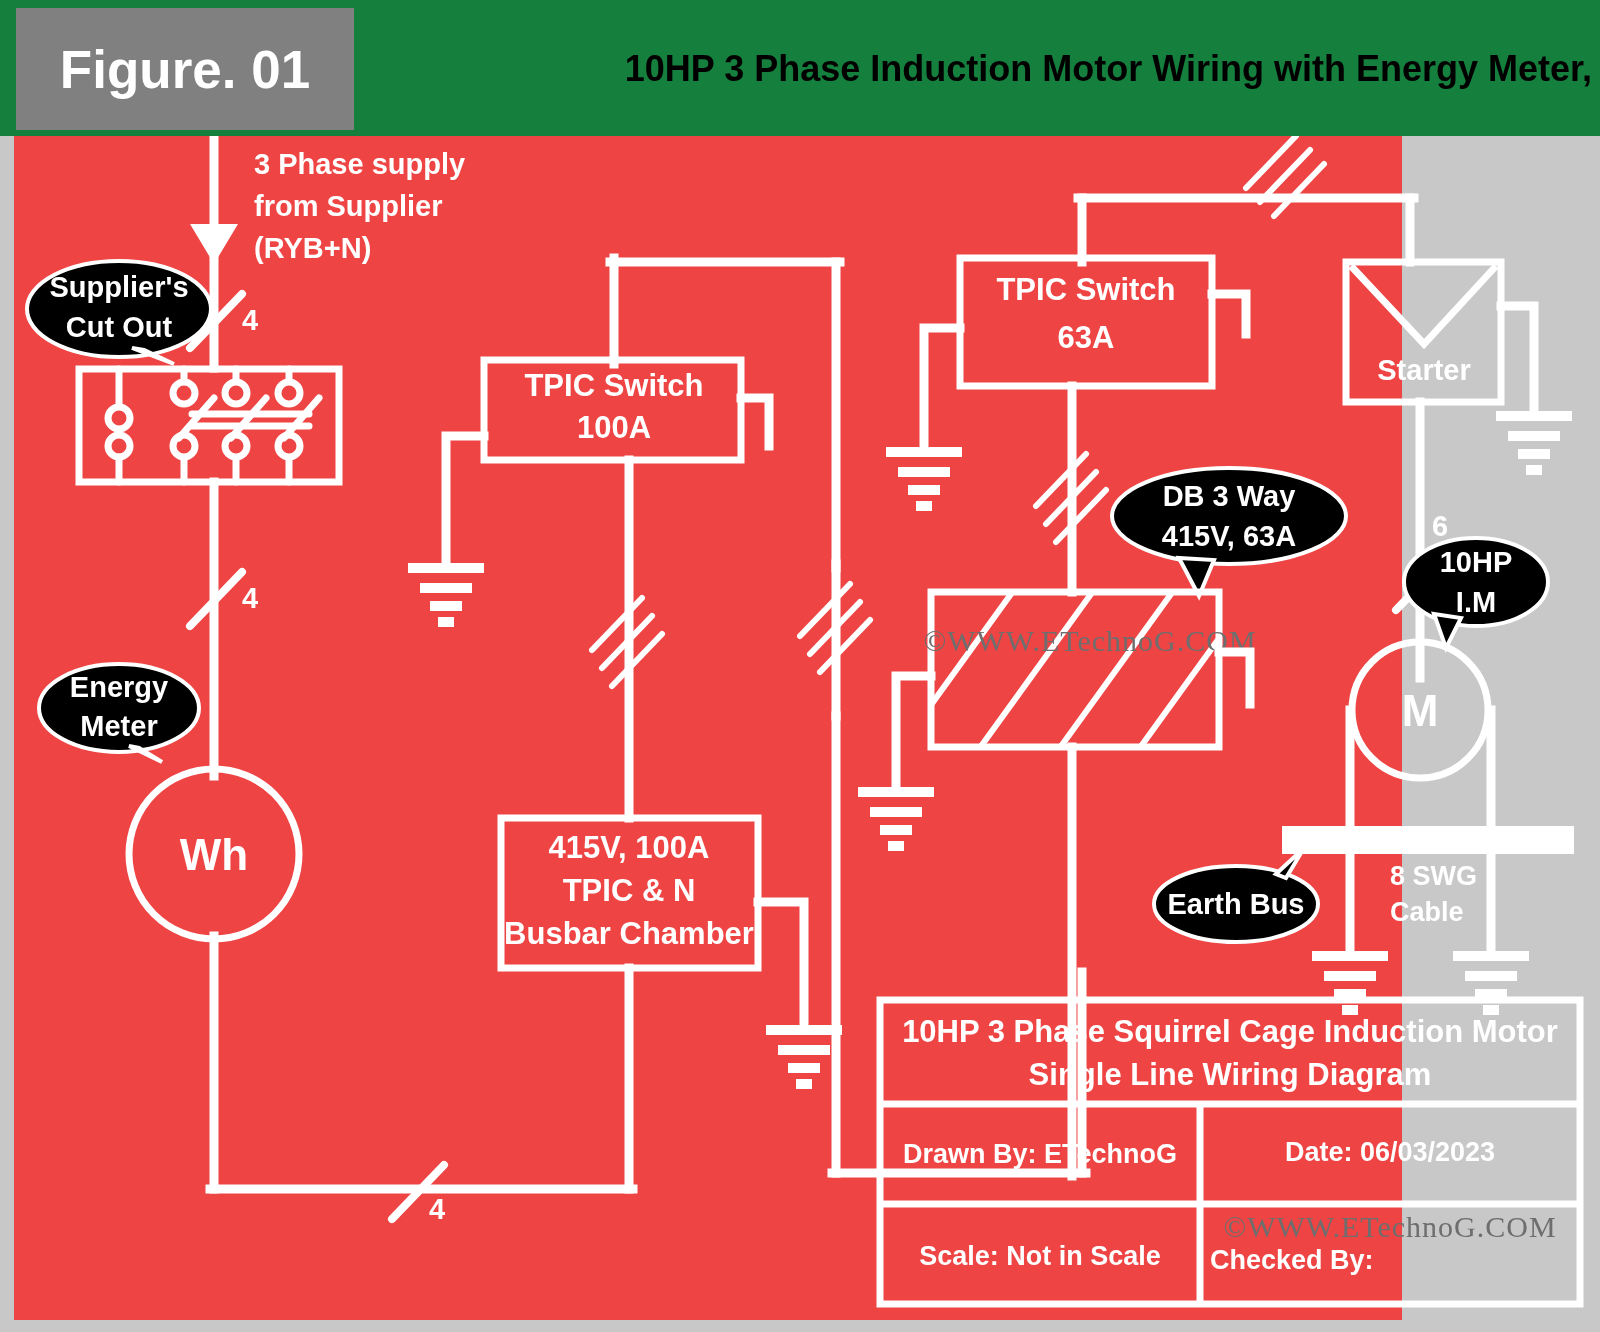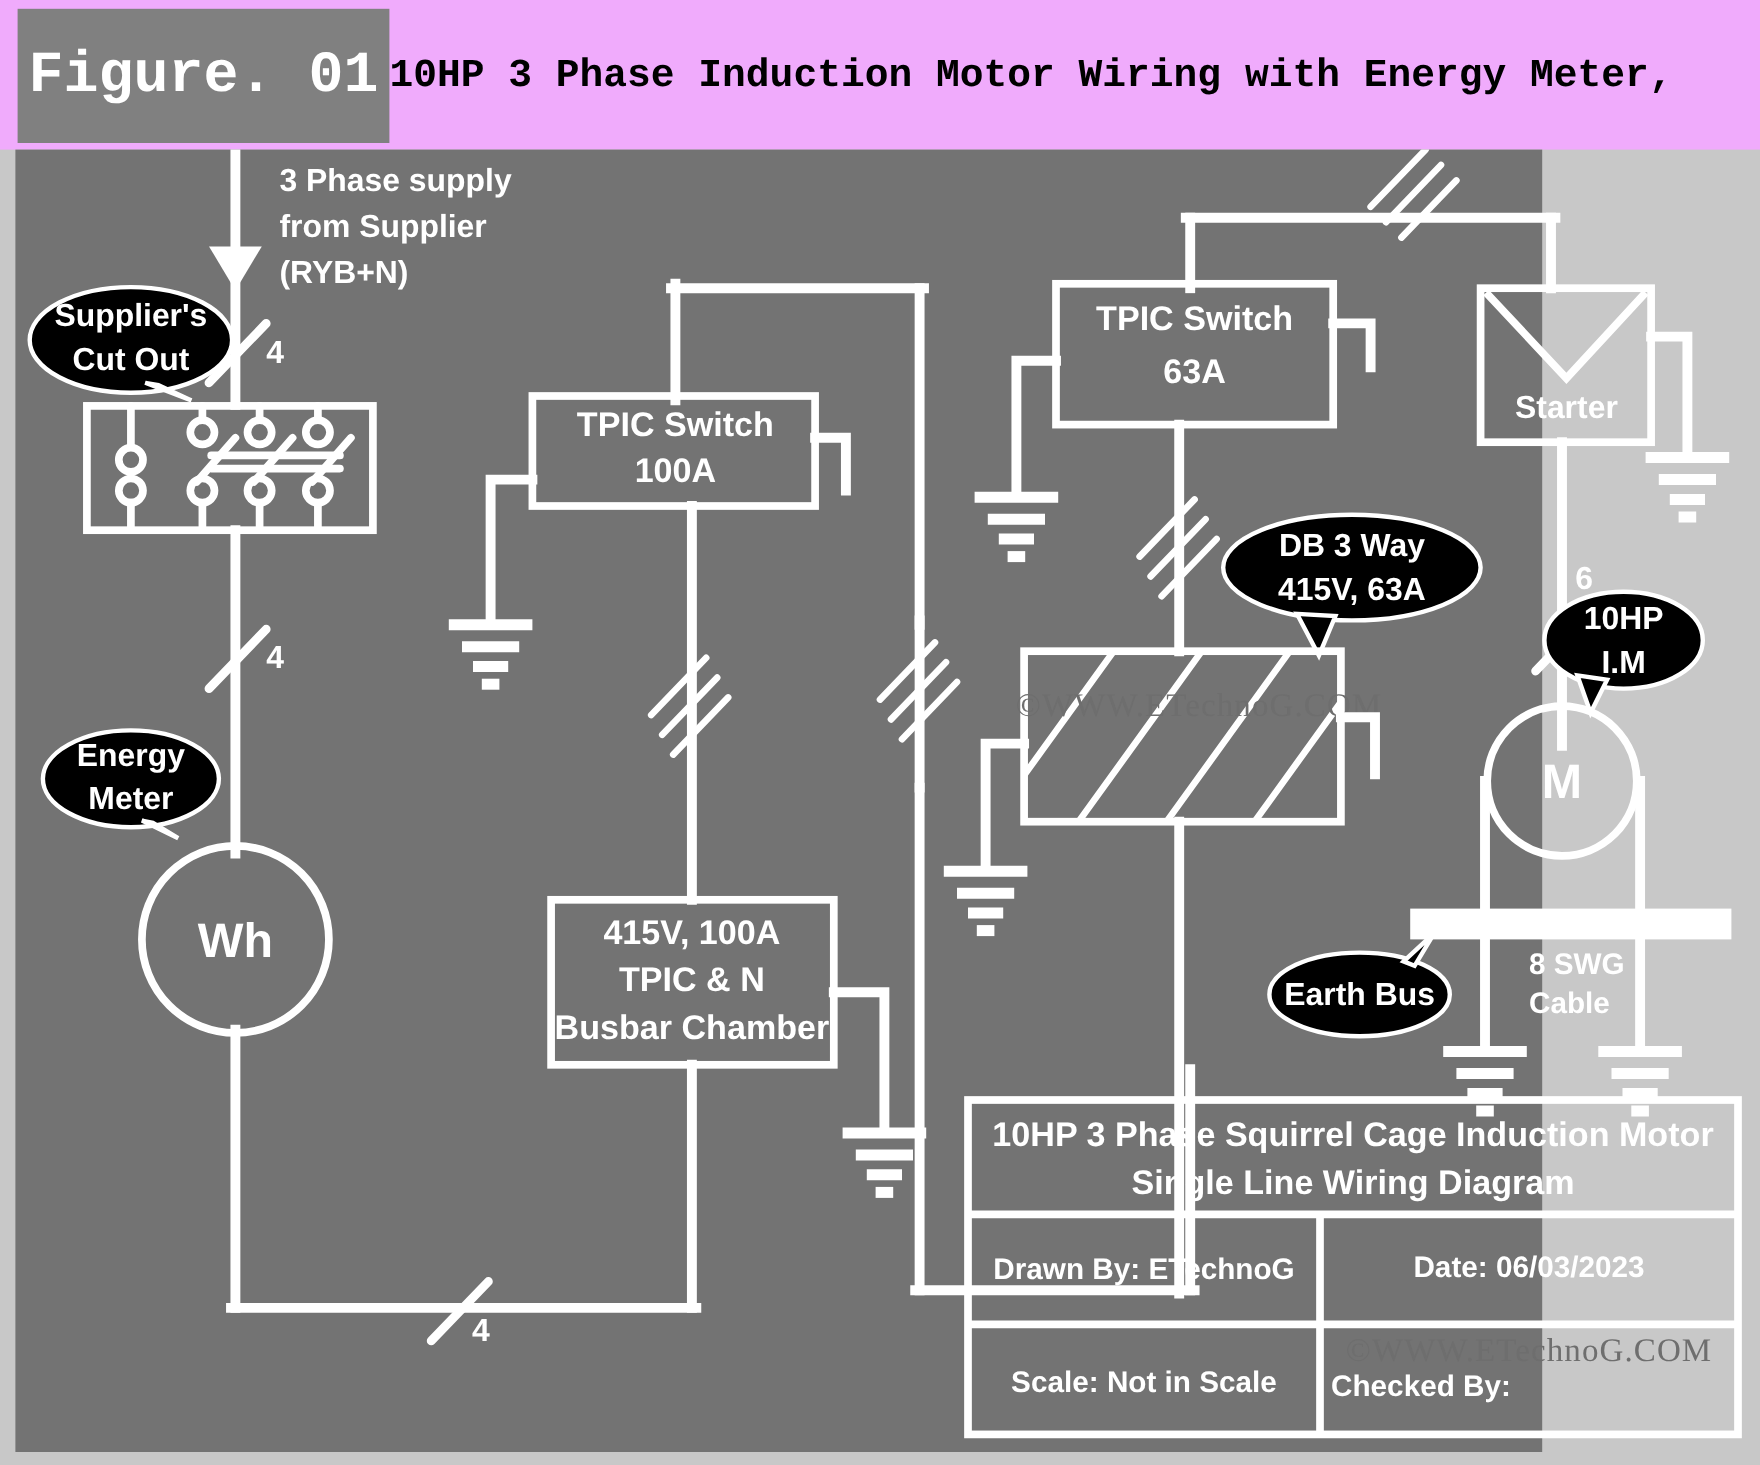--- a/index.html
+++ b/index.html
@@ -14,61 +14,60 @@
     background: #c8c8c8;
     font-family: "Liberation Sans", sans-serif;
     overflow: hidden;
   }
   
   #header {
     position: absolute;
     left: 0; top: 0;
     width: 1600px;
     height: 136px;
-    background: #f0abfc;
+    background: #15803d;
     display: flex;
     align-items: stretch;
-    font-family: Liberation Mono, monospace;
   }
   #figure-badge {
     width: 338px;
     margin: 8px 0 6px 16px;
     background: #808080;
     color: #ffffff;
     display: flex;
     align-items: center;
     justify-content: center;
     font-size: 53px;
     font-weight: bold;
     letter-spacing: 0px;
   }
   #header-title {
     flex: 1;
     display: flex;
     flex-direction: column;
-    align-items: flex-start;
+    align-items: flex-end;
     justify-content: center;
     color: #000000;
     font-size: 36px;
     font-weight: bold;
     line-height: 1.25;
-    padding-right: 21px;
+    padding-right: 8px;
     text-align: center;
     gap: 31px;
   }
   #header-title .tl { white-space: nowrap; }
 
   
   #canvas-wrap {
     position: absolute;
     left: 14px;
     top: 136px;
     width: 1388px;
     height: 1184px;
-    background: #737373;
+    background: #ef4444;
   }
   svg { display: block; }
 
   .wire { stroke: #ffffff; fill: none; stroke-width: 9; stroke-linecap: square; }
   .wire-thin { stroke: #ffffff; fill: none; stroke-width: 7; stroke-linecap: round; }
   .boxline { stroke: #ffffff; fill: none; stroke-width: 7; }
   .hatch { stroke: #ffffff; fill: none; stroke-width: 6; stroke-linecap: round;}
   .earthline { stroke: #ffffff; stroke-width: 10; stroke-linecap: butt; }
   .slash { stroke: #ffffff; stroke-width: 8; stroke-linecap: round; }
   .callout { stroke: #ffffff; fill: #000000; stroke-width: 4; }

